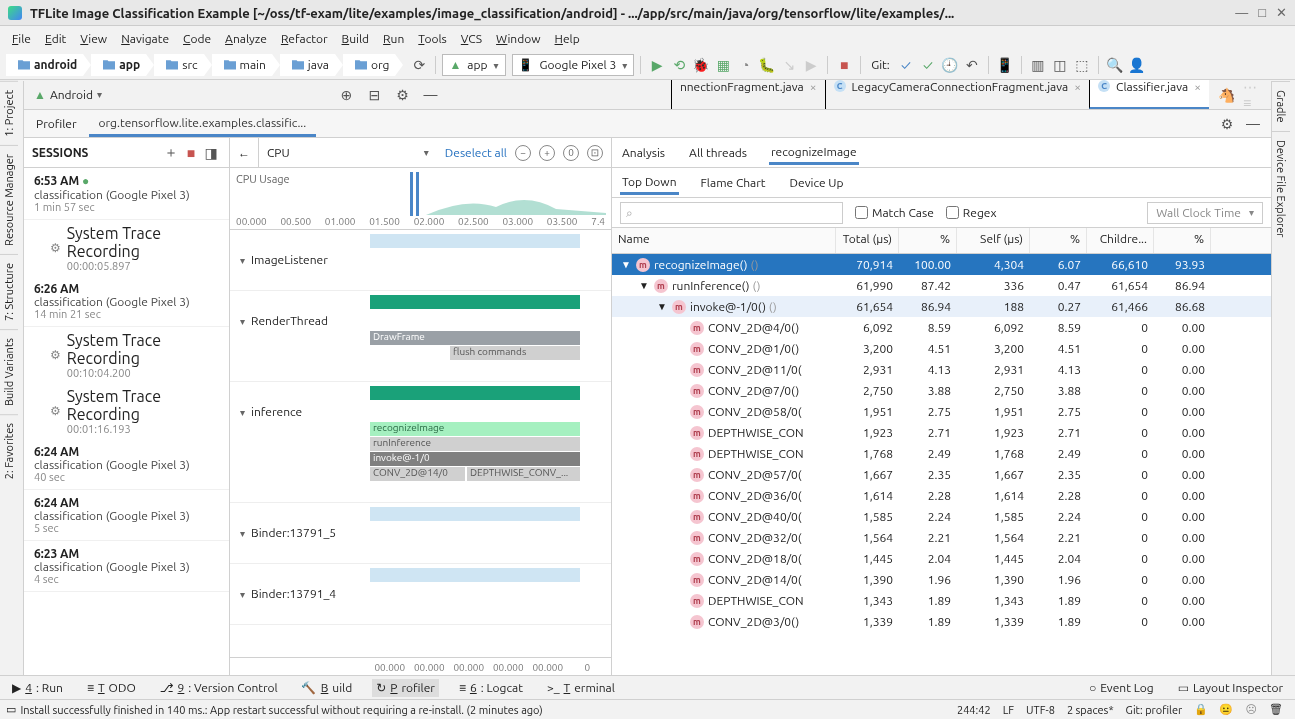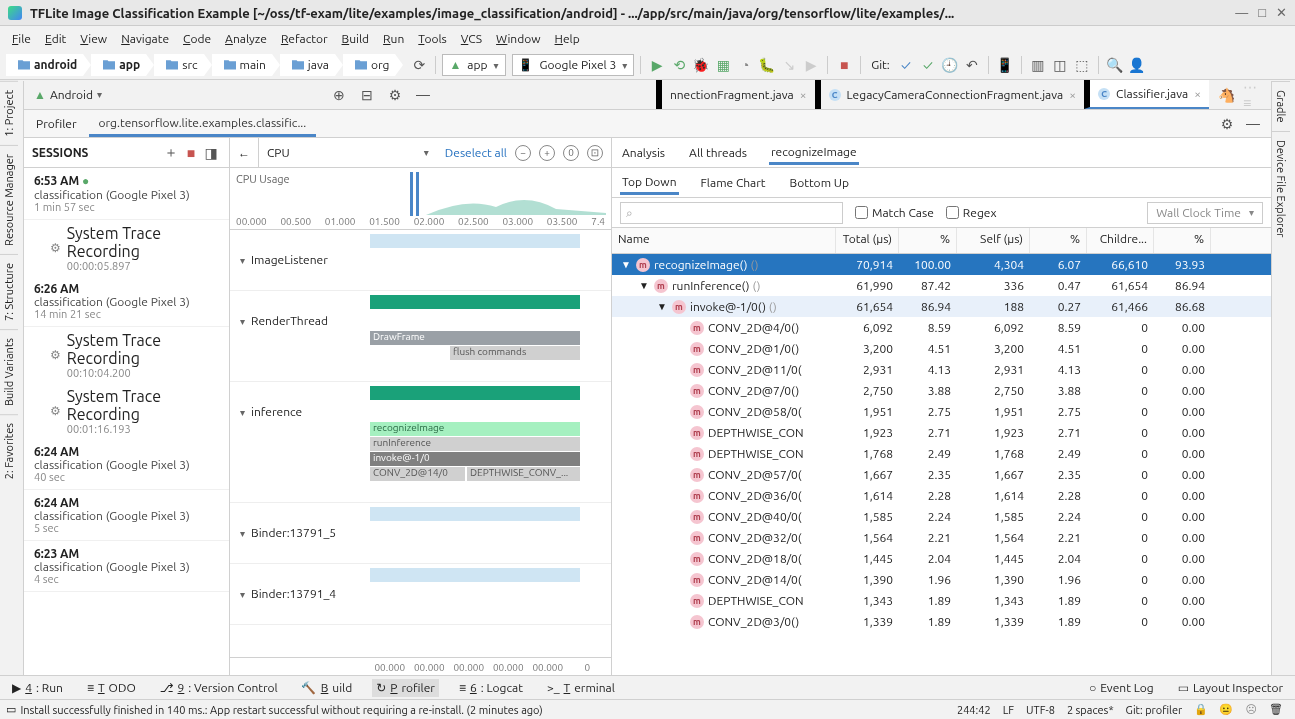--- a/index.html
+++ b/index.html
@@ -25,21 +25,21 @@
 .stop-ic { color: #c75450; }
 .blue-ic { color: #4a86c7; }
 .sidebar-left { position: absolute; left: 0; top: 81px; width: 24px; bottom: 44px; background: #f2f2f2; border-right: 1px solid #d0d0d0; }
 .sidebar-right { position: absolute; right: 0; top: 81px; width: 24px; bottom: 44px; background: #f2f2f2; border-left: 1px solid #d0d0d0; }
 .side-tab { writing-mode: vertical-rl; transform: rotate(180deg); padding: 8px 3px; font-size: 11px; cursor: pointer; border-bottom: 1px solid #d0d0d0; display: flex; align-items: center; gap: 4px; }
 .side-tab.r { transform: none; writing-mode: vertical-rl; border-bottom: none; border-top: 1px solid #d0d0d0; }
 .content { position: absolute; left: 24px; right: 24px; top: 80px; bottom: 44px; display: flex; flex-direction: column; }
 .nav-tabs-row { height: 30px; display: flex; align-items: center; border-bottom: 1px solid #d0d0d0; background: #f2f2f2; }
 .nav-combo { display: flex; align-items: center; gap: 4px; padding: 0 10px; height: 100%; }
 .file-tabs { display: flex; height: 100%; margin-left: auto; }
-.file-tab { display: flex; align-items: center; padding: 0 8px; gap: 6px; border-left: 6px solid #000000; cursor: pointer; }
+.file-tab { display: flex; padding: 0 8px; gap: 6px; border-left: 1px solid #000000; cursor: pointer; }
 .file-tab.active { background: #fff; border-bottom: 2px solid #4a86c7; }
 .file-tab .close { color: #999; font-size: 12px; }
 .file-tab .flic { width: 12px; height: 12px; border-radius: 50%; background: #c5e0f5; color: #4a86c7; font-size: 9px; display: inline-flex; align-items: center; justify-content: center; font-weight: bold; }
 .profiler-row { height: 28px; display: flex; align-items: center; border-bottom: 1px solid #d0d0d0; background: #f6f6f6; }
 .profiler-row .lab { padding: 0 12px; font-weight: normal; }
 .profiler-row .pkg { padding: 0 10px; color: #333; border-bottom: 3px solid #4a86c7; height: 100%; display: flex; align-items: center; }
 .profiler-row .actions { margin-left: auto; display: flex; gap: 6px; padding: 0 8px; }
 .main-split { flex: 1; display: flex; overflow: hidden; }
 .sessions { width: 206px; border-right: 1px solid #d0d0d0; background: #fff; display: flex; flex-direction: column; }
 .sessions .hdr { height: 30px; display: flex; align-items: center; padding: 0 8px; border-bottom: 1px solid #d0d0d0; }
@@ -457,21 +457,21 @@
 
     <div class="analysis-panel">
       <div class="ana-tabs" id="ana-tabs">
           <span class="ana-tab">Analysis</span>
           <span class="ana-tab">All threads</span>
           <span class="ana-tab active">recognizeImage</span>
         </div>
       <div class="view-tabs" id="view-tabs">
           <span class="view-tab active">Top Down</span>
           <span class="view-tab">Flame Chart</span>
-          <span class="view-tab">Bottom Up</span>
+          <span class="view-tab">Device Up</span>
         </div>
       <div class="filter-row">
         <div class="search-wrap">
           <span class="mag">⌕</span>
           <input type="text" style="padding-left: 22px;">
         </div>
         <label>
           <input type="checkbox" style=""> 
             <span><u></u><span>Match Case</span></span>
         </label>

